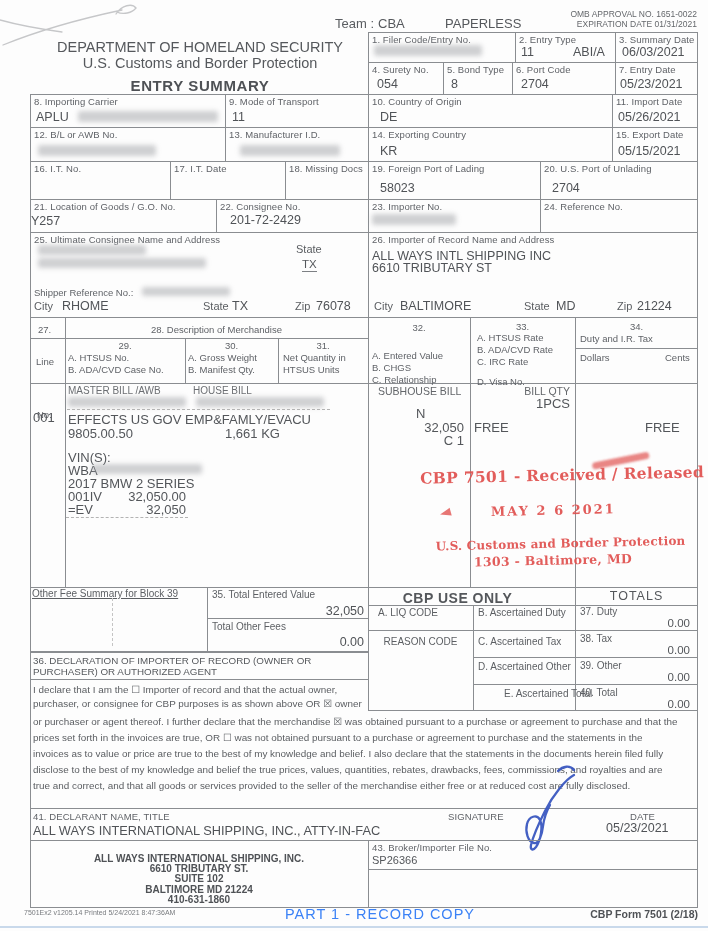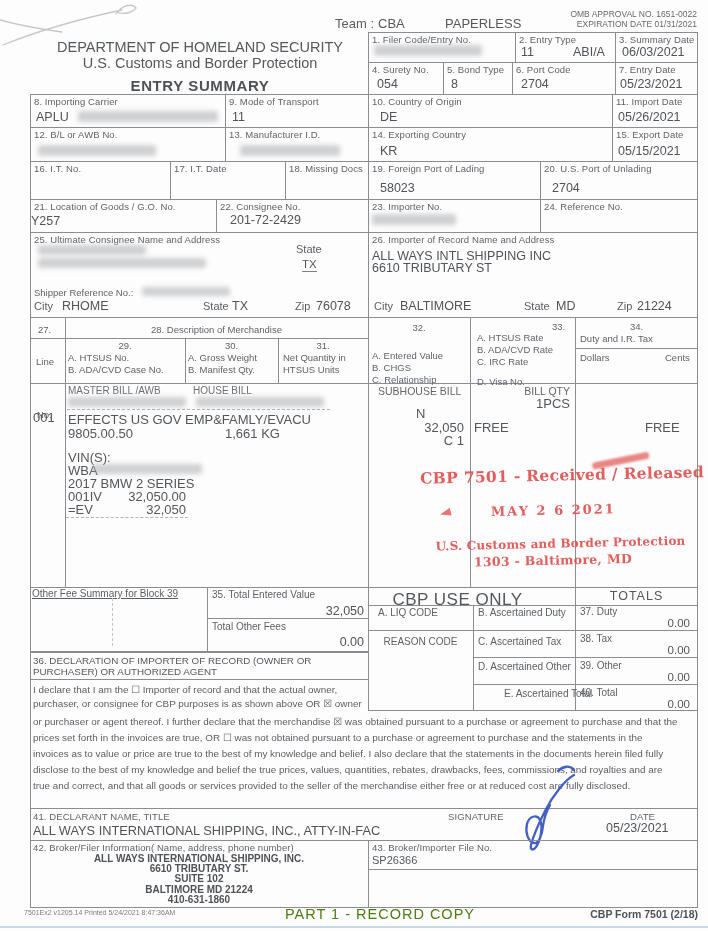--- a/index.html
+++ b/index.html
@@ -167,21 +167,21 @@
   <span class="a sm" style="left:185px;top:340px;width:93px;text-align:center;">30.</span>
   <span class="a sm" style="left:188px;top:352px;">A. Gross Weight</span>
   <span class="a sm" style="left:188px;top:364px;">B. Manifest Qty.</span>
   <span class="a sm" style="left:278px;top:340px;width:90px;text-align:center;">31.</span>
   <span class="a sm" style="left:283px;top:352px;">Net Quantity in</span>
   <span class="a sm" style="left:283px;top:364px;">HTSUS Units</span>
   <span class="a sm" style="left:368px;top:322px;width:102px;text-align:center;">32.</span>
   <span class="a sm" style="left:372px;top:350px;">A. Entered Value</span>
   <span class="a sm" style="left:372px;top:362px;">B. CHGS</span>
   <span class="a sm" style="left:372px;top:374px;">C. Relationship</span>
-  <span class="a sm" style="left:470px;top:321px;width:105px;text-align:center;padding-left:36px;">33.</span>
+  <span class="a sm" style="left:470px;top:321px;width:105px;text-align:center;">33.</span>
   <span class="a sm" style="left:477px;top:332px;">A. HTSUS Rate</span>
   <span class="a sm" style="left:477px;top:344px;">B. ADA/CVD Rate</span>
   <span class="a sm" style="left:477px;top:356px;">C. IRC Rate</span>
   <span class="a sm" style="left:477px;top:376px;">D. Visa No.</span>
   <span class="a sm" style="left:575px;top:321px;width:123px;text-align:center;">34.</span>
   <span class="a sm" style="left:580px;top:333px;">Duty and I.R. Tax</span>
   <span class="a sm" style="left:580px;top:352px;">Dollars</span>
   <span class="a sm" style="left:665px;top:352px;">Cents</span>
 
   <span class="a" style="left:68px;top:385px;font-size:10px;color:#6b6e72;">MASTER BILL /AWB</span>
@@ -225,21 +225,21 @@
   <div class="bx" style="left:368px;top:587px;width:208px;height:124px;"></div>
   <div class="bx" style="left:575px;top:587px;width:123px;height:124px;"></div>
   <span class="a" style="left:32px;top:588px;font-size:10px;color:#5c5f63;text-decoration:underline;">Other Fee Summary for Block 39</span>
   <div class="vdash" style="left:112px;top:598px;height:48px;"></div>
   <span class="a" style="left:212px;top:589px;font-size:10px;color:#5c5f63;">35. Total Entered Value</span>
   <span class="a vl" style="left:240px;top:604px;width:124px;text-align:right;">32,050</span>
   <div class="hln" style="left:207px;top:618px;width:162px;"></div>
   <span class="a" style="left:212px;top:621px;font-size:10px;color:#5c5f63;">Total Other Fees</span>
   <span class="a vl" style="left:240px;top:635px;width:124px;text-align:right;">0.00</span>
 
-  <span class="a" style="left:368px;top:590px;width:179px;text-align:center;font-size:17px;font-weight:normal;color:#54575b;letter-spacing:.5px;">CBP USE ONLY</span>
+  <span class="a" style="left:368px;top:590px;width:179px;text-align:center;font-size:14px;font-weight:bold;color:#54575b;letter-spacing:.5px;">CBP USE ONLY</span>
   <div class="hln" style="left:368px;top:605px;width:330px;"></div>
   <div class="vln" style="left:473px;top:605px;height:106px;"></div>
   <span class="a" style="left:378px;top:607px;font-size:10px;color:#5c5f63;">A. LIQ CODE</span>
   <span class="a" style="left:478px;top:607px;font-size:10px;color:#5c5f63;">B. Ascertained Duty</span>
   <div class="hln" style="left:368px;top:630px;width:330px;"></div>
   <span class="a" style="left:368px;top:636px;width:105px;text-align:center;font-size:10px;color:#5c5f63;">REASON CODE</span>
   <span class="a" style="left:478px;top:636px;font-size:10px;color:#5c5f63;">C. Ascertained Tax</span>
   <div class="hln" style="left:473px;top:657px;width:225px;"></div>
   <span class="a" style="left:478px;top:661px;font-size:10px;color:#5c5f63;">D. Ascertained Other</span>
   <div class="hln" style="left:473px;top:684px;width:225px;"></div>
@@ -272,30 +272,29 @@
   <span class="a lb" style="left:630px;top:811px;">DATE</span>
   <span class="a" style="left:33px;top:823px;font-size:12.8px;color:#505357;">ALL WAYS INTERNATIONAL SHIPPING, INC., ATTY-IN-FAC</span>
   <span class="a vl" style="left:606px;top:821px;">05/23/2021</span>
   <svg class="a" style="left:500px;top:763px;" width="90" height="98">
     <path d="M74,12 C66,16 53,32 45,48 C39,60 33,74 31,82 C30,87 33,88 36,84 C41,77 43,63 40,57 C37,51 29,53 27,61 C25,69 28,79 34,80 C39,81 42,72 43,63 C44,56 46,49 50,42 M58,8 C63,3 70,2 74,7" stroke="#3a57c0" stroke-width="2.3" fill="none" stroke-linecap="round" opacity=".95"></path>
   </svg>
 
   <div class="hln" style="left:30px;top:840px;width:668px;"></div>
   <div class="vln" style="left:368px;top:840px;height:68px;"></div>
   <div class="hln" style="left:368px;top:869px;width:330px;"></div>
-  <span class="a lb" style="left:33px;top:842px;">42. Broker/Filer Information( Name, address, phone number)</span>
   <div class="a" style="left:30px;top:854px;width:338px;text-align:center;font-size:10px;font-weight:bold;color:#4f5256;line-height:10.2px;">
     <div>ALL WAYS INTERNATIONAL SHIPPING, INC.</div>
     <div>6610 TRIBUTARY ST.</div>
     <div>SUITE 102</div>
     <div>BALTIMORE MD  21224</div>
     <div>410-631-1860</div>
   </div>
   <span class="a lb" style="left:372px;top:842px;">43. Broker/Importer File No.</span>
   <span class="a" style="left:372px;top:854px;font-size:11px;color:#53565a;">SP26366</span>
 
   <span class="a" style="left:24px;top:909px;font-size:7px;color:#787b7f;">7501Ex2 v1205.14 Printed 5/24/2021  8:47:36AM</span>
-  <span class="a" style="left:240px;top:906px;width:280px;text-align:center;font-size:14.5px;color:#4d7c0f;letter-spacing:1px;">PART 1 - RECORD COPY</span>
+  <span class="a" style="left:240px;top:906px;width:280px;text-align:center;font-size:14.5px;color:#3b82f6;letter-spacing:1px;">PART 1 - RECORD COPY</span>
   <span class="a" style="left:560px;top:908px;width:138px;text-align:right;font-size:10.5px;font-weight:bold;color:#4f5256;">CBP Form 7501 (2/18)</span>
 
   <div class="a" style="left:0;top:926px;width:708px;height:2px;background:#bcd0e6;opacity:.8;"></div>
 
 </div>
 
 </body></html>

